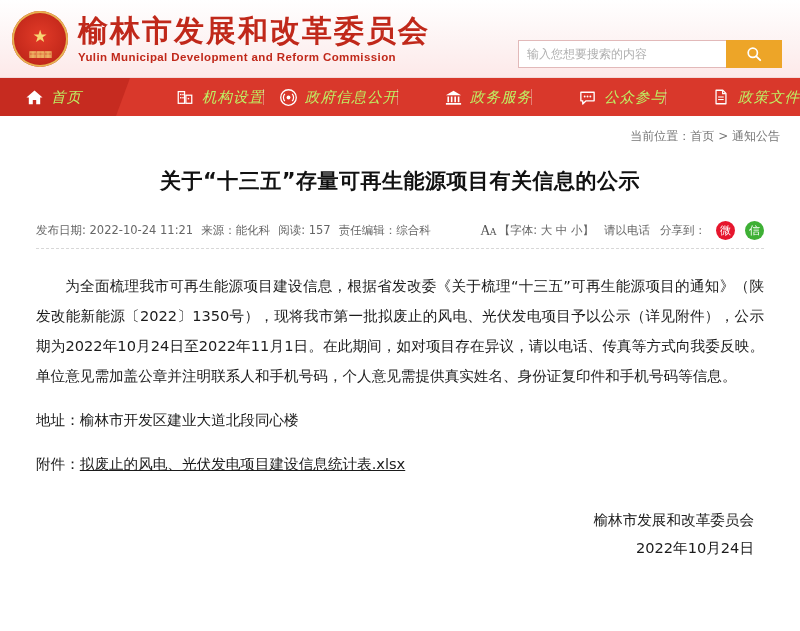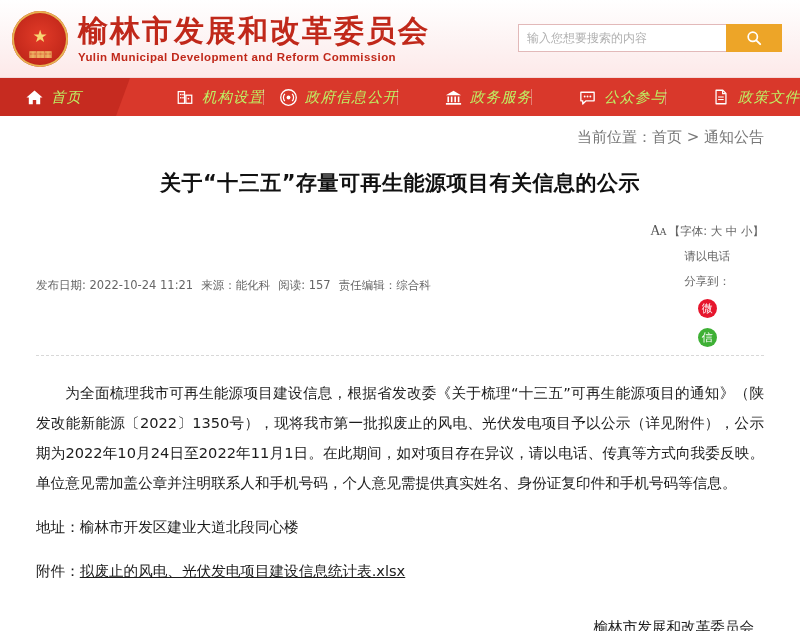--- a/index.html
+++ b/index.html
@@ -70,21 +70,21 @@
     font-size: 11.5px;
     font-weight: bold;
     color: #c0281a;
     letter-spacing: 0.4px;
     margin-top: 3px;
     white-space: nowrap;
   }
   .searchbox {
     position: absolute;
     right: 18px;
-    top: 24px;
+    top: 40px;
     display: flex;
     height: 28px;
   }
   .searchbox input {
     width: 208px;
     height: 28px;
     box-sizing: border-box;
     border: 1px solid #e2b9b9;
     border-right: none;
     outline: none;
@@ -152,23 +152,23 @@
     display: inline-flex;
     align-items: center;
     justify-content: center;
     flex: 0 0 auto;
   }
   .nav-ico svg { display: block; }
 
   
   .breadcrumb {
     text-align: right;
-    font-size: 15px;
+    font-size: 12px;
     color: #777;
-    padding: 12px 36px 0 0;
+    padding: 12px 20px 0 0;
     font-family: "DejaVu Sans", "Liberation Sans", sans-serif;
   }
 
   
   .article {
     padding: 0 36px;
   }
   .art-title {
     text-align: center;
     font-family: "DejaVu Sans", "Liberation Serif", serif;
@@ -183,21 +183,21 @@
     align-items: center;
     justify-content: space-between;
     margin-top: 26px;
     padding-bottom: 8px;
     border-bottom: 1px dashed #d8d8d8;
     font-size: 11.5px;
     color: #666;
     font-family: "DejaVu Sans", "Liberation Sans", sans-serif;
   }
   .meta-left { display: flex; gap: 8px; align-items: center; }
-  .meta-right { display: flex; gap: 10px; align-items: center; flex-direction: column; }
+  .meta-right { display: flex; gap: 10px; align-items: center; }
   .fontsize-ctl { display: flex; align-items: center; gap: 3px; }
   .fontsize-ctl .aa {
     font-family: "Liberation Serif", serif;
     color: #555;
     letter-spacing: -1px;
   }
   .aa .big { font-size: 14px; }
   .aa .small { font-size: 10px; }
   .share-ico {
     width: 19px; height: 19px;

